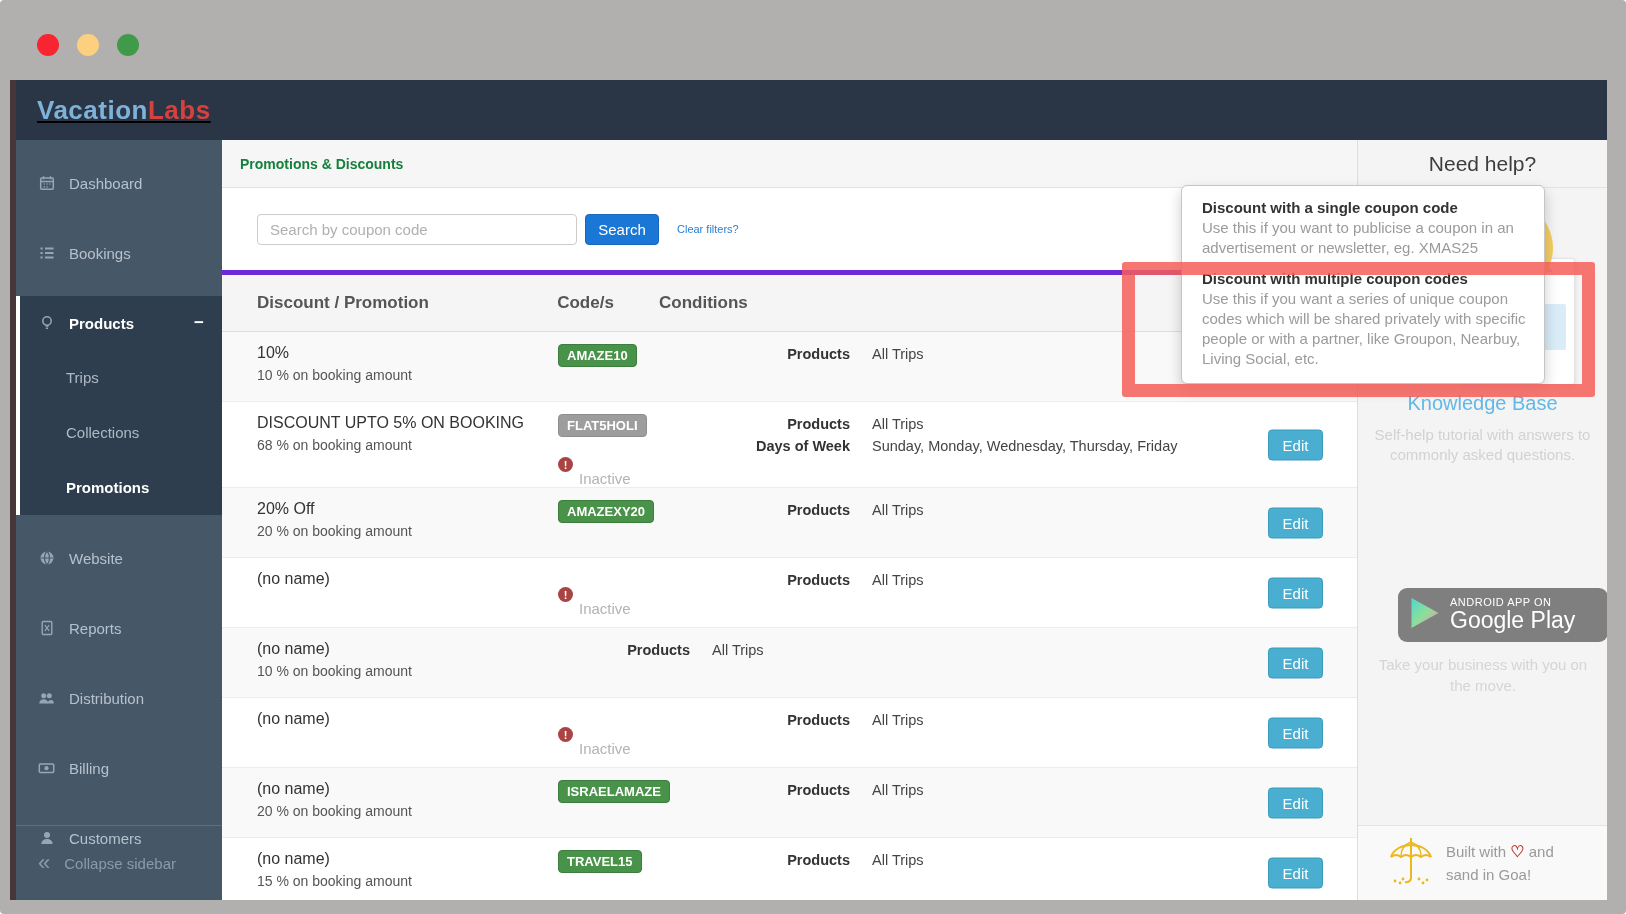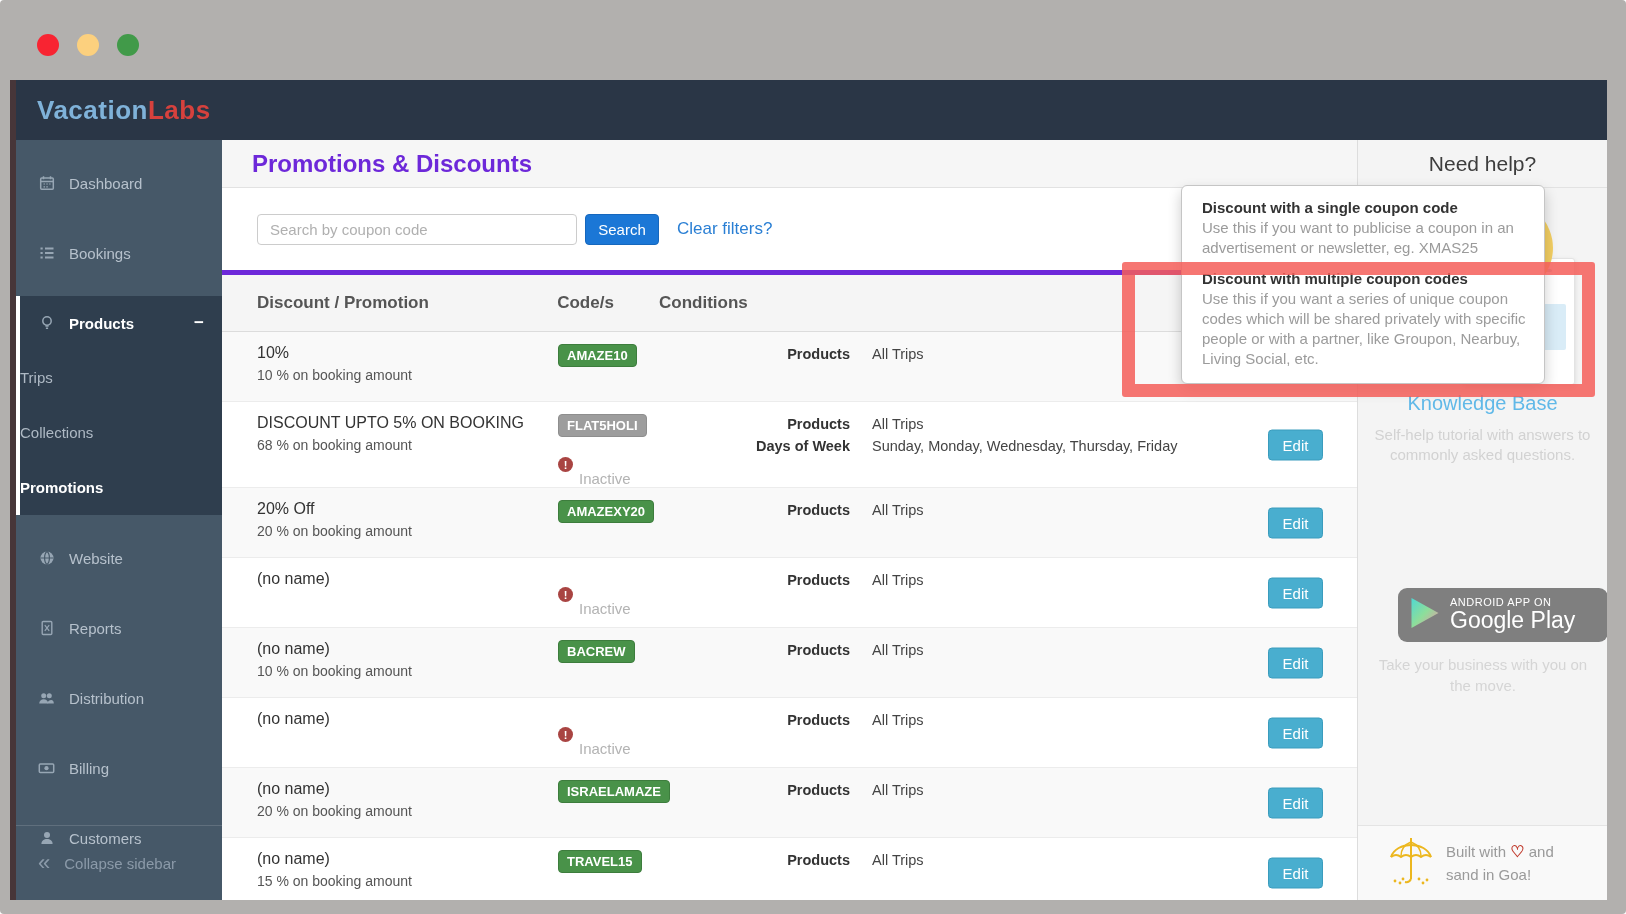--- a/index.html
+++ b/index.html
@@ -10,52 +10,52 @@
   .t-red   { left:37px;  background:#f82432; }
   .t-yel   { left:77px;  background:#fcd07e; }
   .t-grn   { left:117px; background:#419a49; }
 
   .app { position:absolute; left:10px; top:80px; width:1604px; height:820px; background:#fff; overflow:hidden; }
   .left-strip { position:absolute; left:0; top:0; bottom:0; width:6px; background:#473639; z-index:70; }
   .right-scroll { position:absolute; right:0; top:0; bottom:0; width:7px; background:#b2b0ae; z-index:70; }
 
   
   .navbar { position:absolute; left:0; top:0; right:0; height:60px; background:#2a3646; display:flex; align-items:center; padding-left:27px; z-index:20; }
-  .brand { font-size:26px; font-weight:700; letter-spacing:.5px; }
+  .brand { font-size:26px; font-weight:700; letter-spacing:.5px;text-decoration:underline; }
   .brand .b1 { color:#7fb2d9; }
   .brand .b2 { color:#d6413d; }
 
   
   .body-row { position:absolute; left:6px; top:60px; width:1591px; height:760px; display:flex; }
 
   
   .sidebar { position:relative; width:206px; height:100%; background:#465868; flex:none; }
   .nav-item { height:54px; display:flex; align-items:center; padding-left:22px; color:#b6c1cc; font-size:15px; cursor:pointer;margin-top:16px; }
   .nav-item .nico { width:17px; margin-right:14px; color:#97a6b4; display:inline-flex; justify-content:center; font-size:15px; }
   .nav-group { background:#2f3e4e; border-left:4px solid #fff; }
   .nav-group .nav-item { padding-left:18px; color:#fff; font-weight:700; }
   .nav-group .minus { margin-left:auto; margin-right:18px; color:#fff; font-weight:700; font-size:17px; }
-  .nav-sub { height:55px; display:flex; align-items:center; color:#aeb9c4; font-size:15px; cursor:pointer; }
+  .nav-sub { height:55px; display:flex; align-items:center; padding-left:46px; color:#aeb9c4; font-size:15px; cursor:pointer; }
   .nav-sub.active { color:#fff; font-weight:700; }
   .collapse-row { position:absolute; bottom:0; left:0; right:0; height:75px; border-top:1px solid rgba(255,255,255,.14); display:flex; align-items:center; padding-left:22px; color:#8b9aa9; font-size:15px; cursor:pointer; }
   .collapse-row .cico { font-size:22px; margin-right:14px; line-height:1; }
 
   
   .main { position:relative; width:1135px; height:100%; background:#fff; flex:none; }
   .main-header { height:48px; background:#f6f6f6; border-bottom:1px solid #e2e2e2; display:flex; align-items:center; }
-  .page-title { padding-left:30px; font-size:24px; font-weight:700; color:#6d28d9; }
+  .page-title { padding-left:18px; font-size:14px; font-weight:700; color:#15803d; }
   .btn-new { position:absolute; left:1160px; top:13px; width:150px; height:31px; background:#1a57cf; color:#fff; border:1px solid #164bb4; border-radius:4px; font-size:15px; font-family:inherit; cursor:pointer; display:flex; align-items:center; justify-content:center; gap:6px; }
   .btn-new .plus { font-weight:700; font-size:16px; }
   .btn-new .caret { font-size:11px; }
 
   .search-row { height:82px; display:flex; align-items:center; padding-left:35px; background:#fff; }
   .search-input { width:320px; height:31px; border:1px solid #ccc; border-radius:4px; padding:0 12px; font-size:15px; font-family:inherit; color:#555; }
   .search-input::placeholder { color:#b0b0b0; }
   .btn-search { width:74px; height:31px; margin-left:8px; background:#1b77d6; color:#fff; border:1px solid #1667bd; border-radius:4px; font-size:15px; font-family:inherit; cursor:pointer; }
-  .clear-link { margin-left:18px; color:#2a7fd4; font-size:17px; text-decoration:none; cursor:pointer; }
+  .clear-link { margin-left:18px; color:#2a7fd4; font-size:11px; text-decoration:none; cursor:pointer; }
 
   .thead { height:62px; background:#f5f5f5; border-top:5px solid #6d28d9; border-bottom:1px solid #dcdcdc; display:flex; align-items:center; font-size:17px; font-weight:700; color:#555; }
   .thead .h1 { width:301px; padding-left:35px; flex:none; }
   .thead .h2 { width:125px; text-align:center; flex:none; }
   .thead .h3 { padding-left:11px; flex:none; }
 
   .trow { display:flex; border-bottom:1px solid #ececec; min-height:70px; padding:12px 0 0 35px; position:relative; }
   .trow.odd { background:#f9f9f9; }
   .trow.even { background:#fff; }
   .trow.tall { min-height:76px; }
@@ -307,21 +307,20 @@
                   <span class="cond-value">All Trips</span>
                 </div>
               </div>
               <button class="edit-btn">Edit</button>
             </div>
             <div class="trow odd">
               <div class="cell-name">
                 <div class="pname">(no name)</div>
                 <div class="psub">10 % on booking amount</div>
               </div>
-              <div class="cell-code"><span class="badge green">BACREW</span></div>
               <div class="cell-conds">
                 <div class="cond-line">
                   <span class="cond-label">Products</span>
                   <span class="cond-value">All Trips</span>
                 </div>
               </div>
               <button class="edit-btn">Edit</button>
             </div>
             <div class="trow even">
               <div class="cell-name">

